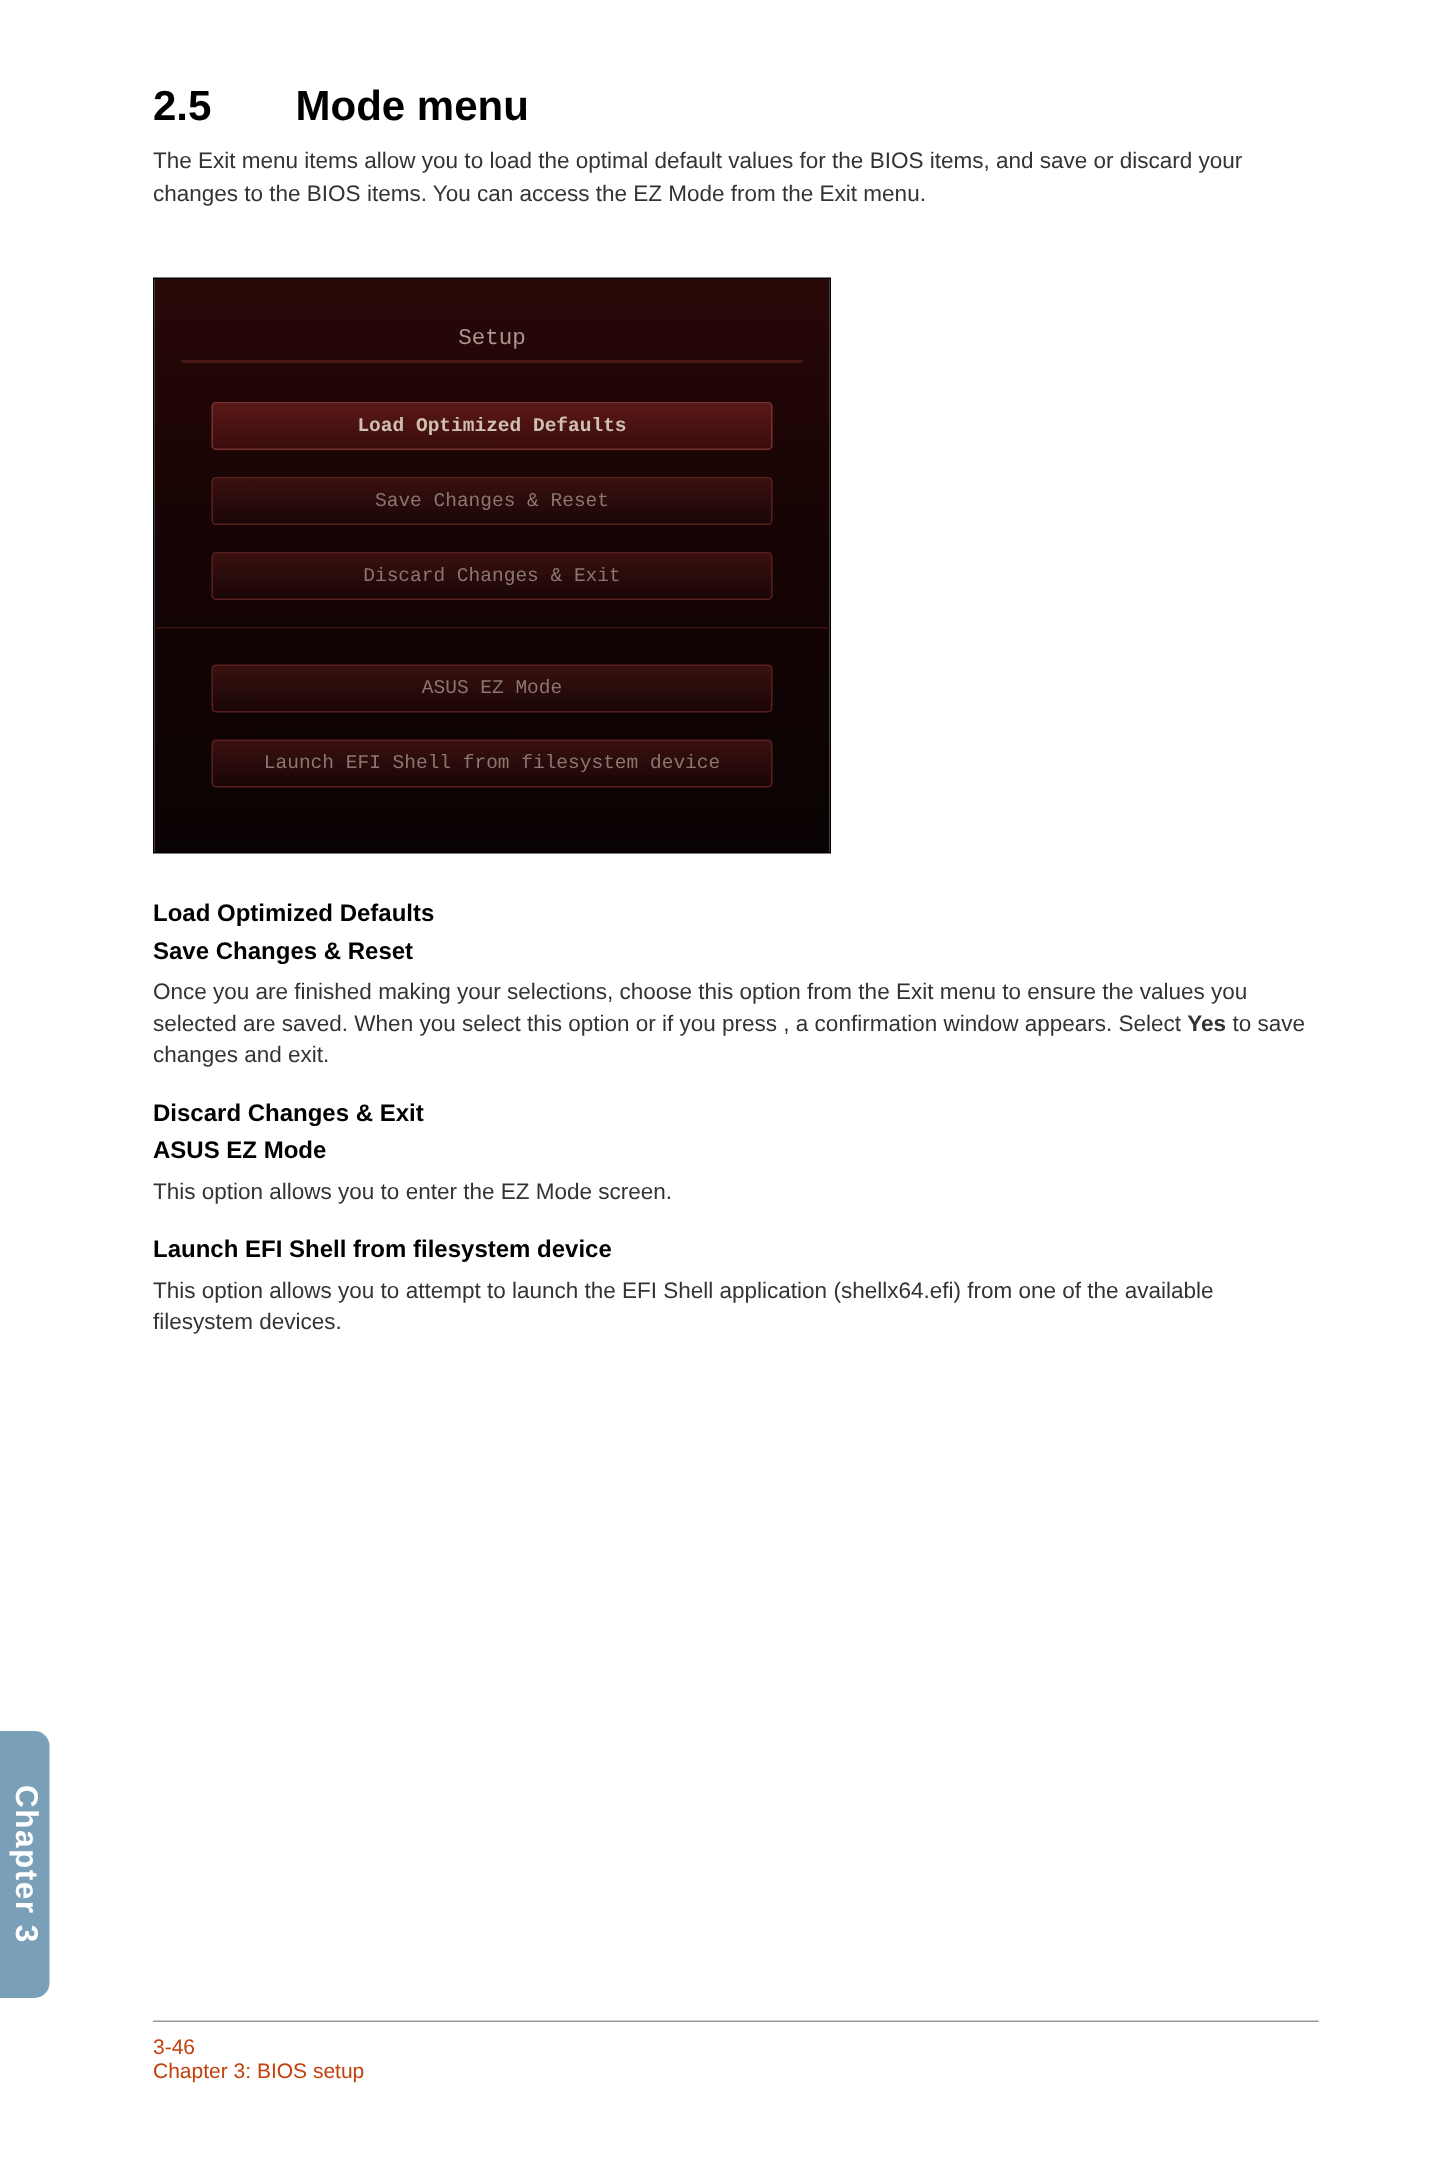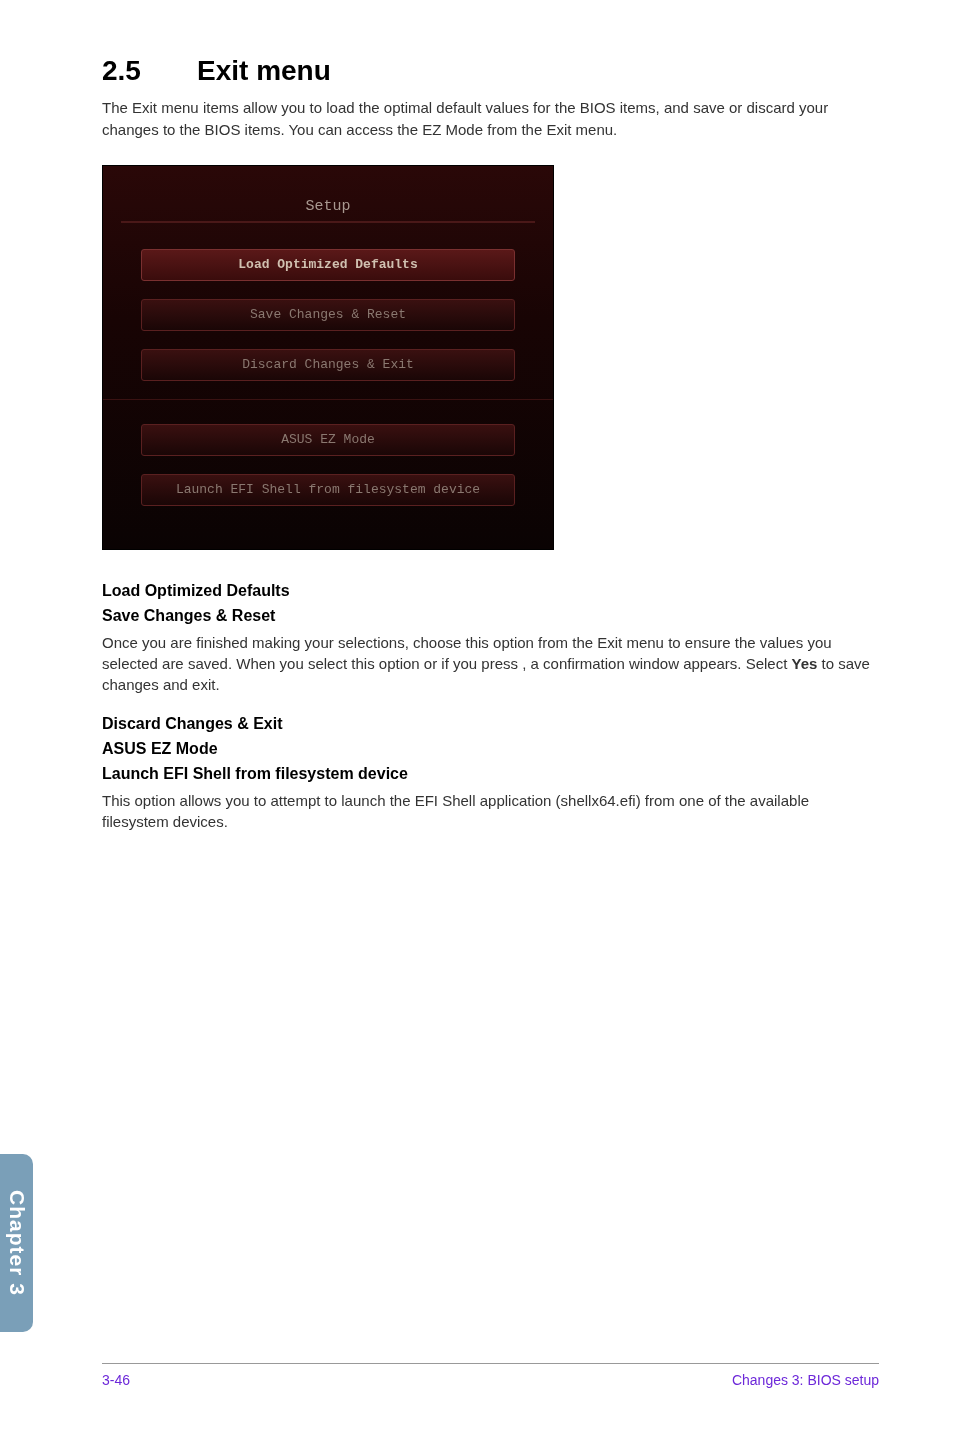--- a/index.html
+++ b/index.html
@@ -25,21 +25,21 @@
       margin-bottom: 10px;
     }
     .section-num {
       display: inline-block;
       width: 95px;
     }
     .intro-text {
       font-size: 15px;
       line-height: 1.45;
       color: #333;
-      margin-bottom: 24px;
+      margin-bottom: 44px;
     }
     .bios-screenshot {
       width: 452px;
       background: linear-gradient(180deg, #2a0808 0%, #180404 40%, #0a0303 100%);
       border: 1px solid #000;
       padding: 0 0 25px 0;
       margin-bottom: 32px;
     }
     .bios-title-wrap {
       text-align: center;
@@ -115,29 +115,30 @@
     .footer {
       position: absolute;
       bottom: 50px;
       left: 102px;
       right: 75px;
       display: flex;
       justify-content: space-between;
       border-top: 1px solid #999;
       padding-top: 8px;
       font-size: 14px;
-      color: #6d28d9;
+      color: #c2410c;
+      flex-direction: column;
     }
   </style>
 </head>
 <body>
 
 <div class="content">
   <h1 class="section-heading">
-    <span class="section-num">2.5</span><span>Exit menu</span>
+    <span class="section-num">2.5</span><span>Mode menu</span>
   </h1>
   <p class="intro-text">The Exit menu items allow you to load the optimal default values for the BIOS items, and save or discard your changes to the BIOS items. You can access the EZ Mode from the Exit menu.</p>
 
   <div class="bios-screenshot">
     <div class="bios-title-wrap">
       <span class="bios-title">Setup</span>
     </div>
     <div class="bios-button highlight">
       <span>Load Optimized Defaults</span>
     </div>
@@ -157,25 +158,26 @@
   </div>
 
   <h2 class="sub-heading">Load Optimized Defaults</h2>
 
   <h2 class="sub-heading">Save Changes &amp; Reset</h2>
   <p class="body-text">Once you are finished making your selections, choose this option from the Exit menu to ensure the values you selected are saved. When you select this option or if you press <f10>, a confirmation window appears. Select <strong>Yes</strong> to save changes and exit.</f10></p>
 
   <h2 class="sub-heading">Discard Changes &amp; Exit</h2>
 
   <h2 class="sub-heading">ASUS EZ Mode</h2>
+  <p class="body-text">This option allows you to enter the EZ Mode screen.</p>
 
   <h2 class="sub-heading">Launch EFI Shell from filesystem device</h2>
   <p class="body-text">This option allows you to attempt to launch the EFI Shell application (shellx64.efi) from one of the available filesystem devices.</p>
 </div>
 
 <div class="side-tab">
   <span class="side-tab-text">Chapter 3</span>
 </div>
 
 <div class="footer">
   <span>3-46</span>
-  <span>Changes 3: BIOS setup</span>
+  <span>Chapter 3: BIOS setup</span>
 </div>
 
 </body></html>

